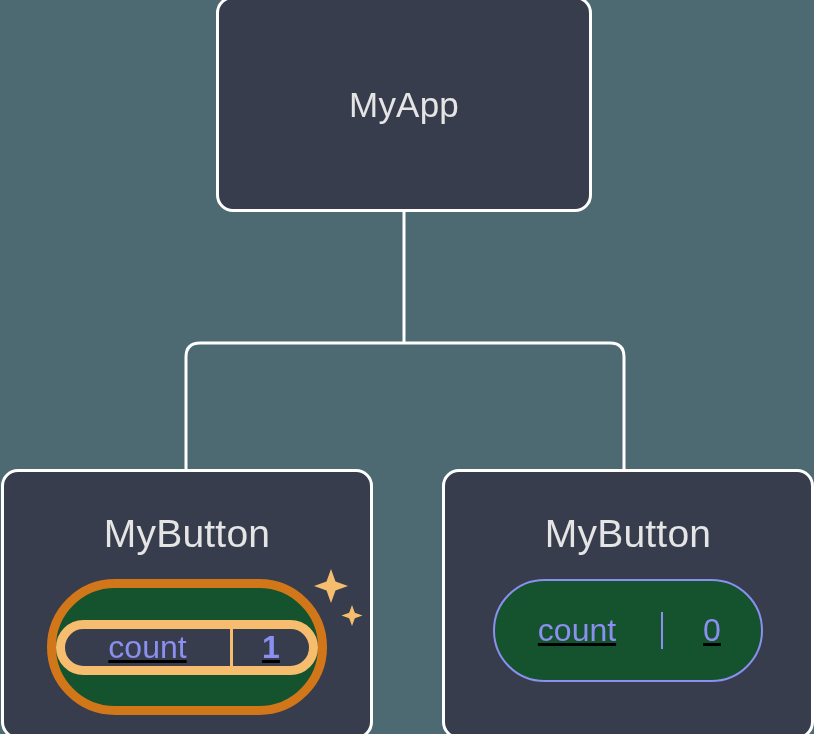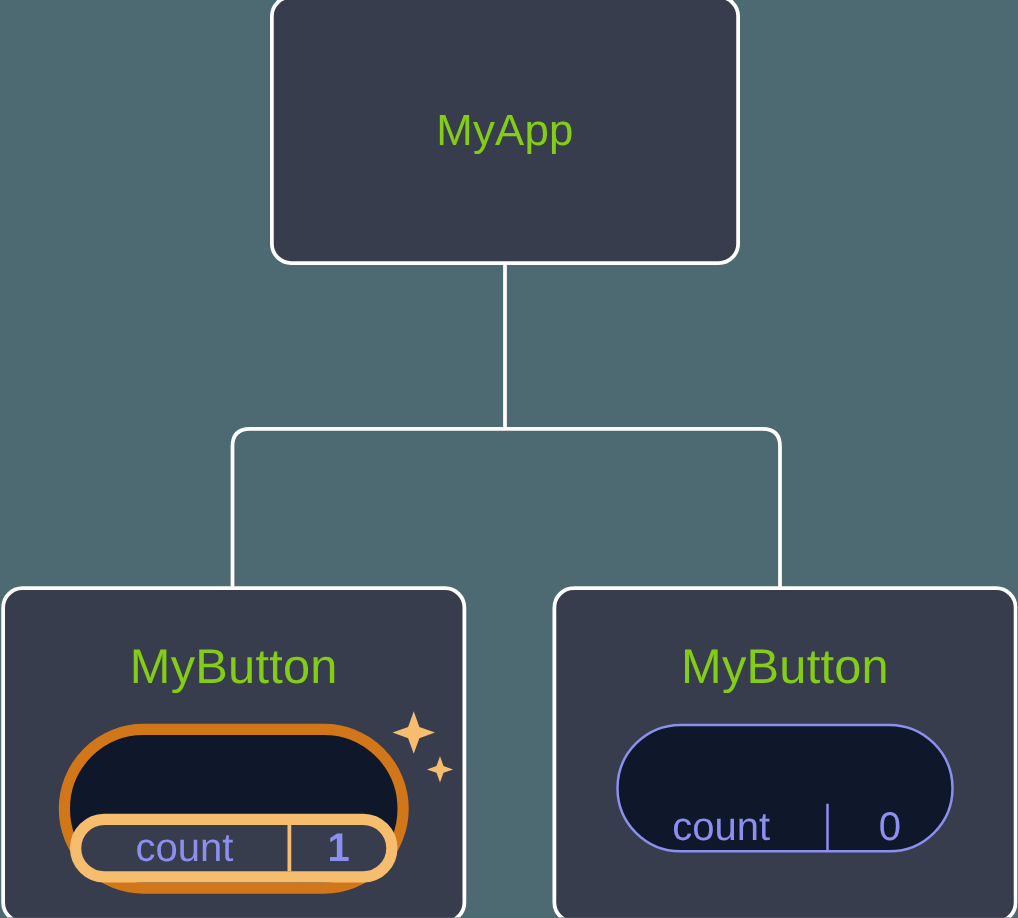--- a/index.html
+++ b/index.html
@@ -36,21 +36,21 @@
     position: absolute;
     background: #373d4d;
     border: 3px solid #ffffff;
     border-radius: 17px;
     box-sizing: border-box;
     display: flex;
     flex-direction: column;
     align-items: center;
   }
   .node-title {
-    color: #84cc16;
+    color: #e5e5e5;
     font-weight: 400;
     letter-spacing: 0.2px;
     white-space: nowrap;
   }
 
   #node-root {
     left: 216px;
     top: -4px;
     width: 376px;
     height: 216px;
@@ -83,24 +83,25 @@
   
   .state-pill-wrap {
     position: relative;
     margin-top: 26px;
     display: flex;
     align-items: center;
     justify-content: center;
   }
   .state-pill {
     display: flex;
-    align-items: flex-end;
+    align-items: center;
     box-sizing: border-box;
     border-radius: 999px;
-    background: #0f172a;
+    background: #14532d;
+    text-decoration: underline;
   }
   .pill-cell {
     display: flex;
     align-items: center;
     justify-content: center;
     box-sizing: border-box;
     white-space: nowrap;
   }
   .pill-key {
     font-size: 32px;

